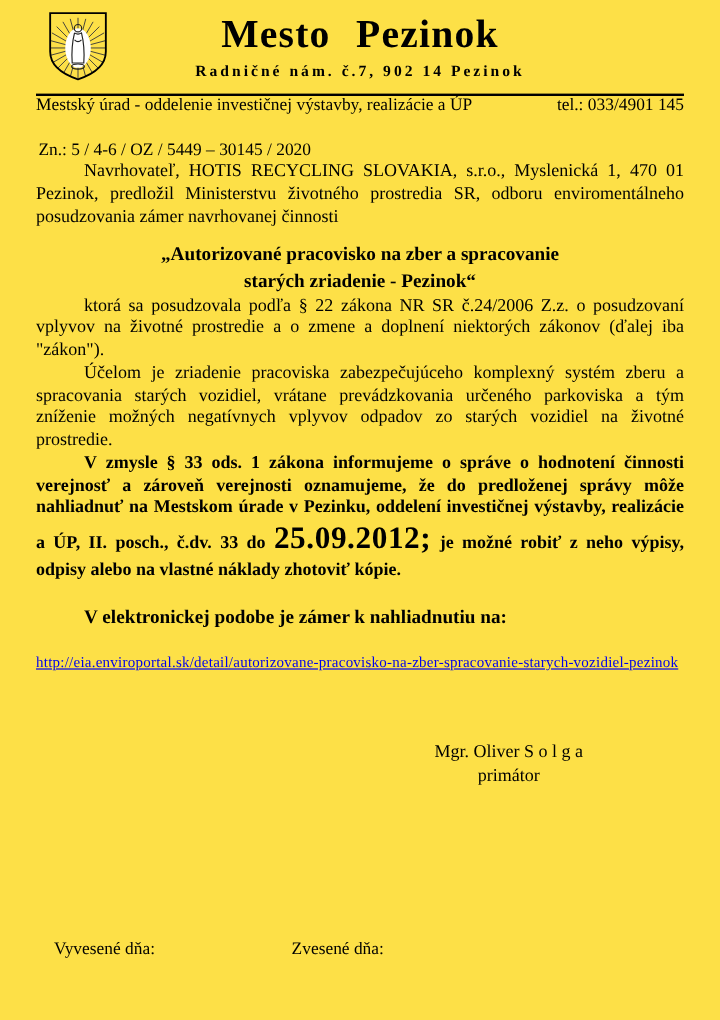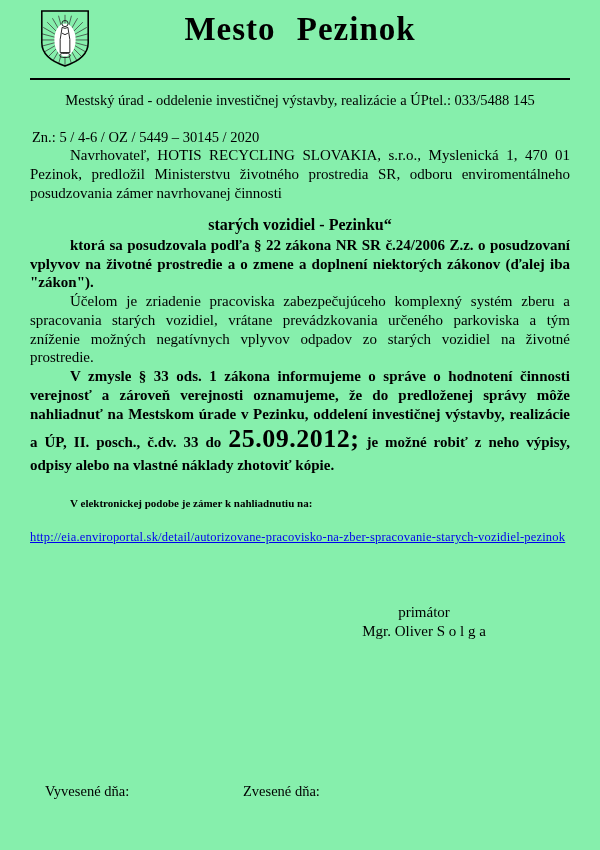--- a/index.html
+++ b/index.html
@@ -1,69 +1,69 @@
 <!DOCTYPE html>
 <html><head>
 <meta charset="utf-8">
 <style>
   html,body { margin:0; padding:0; background:#ffffff; }
   .page {
     position:relative;
     width:600px; height:850px;
-    background:#86efac; color:#000;
+    background:#fde047; color:#000;
     font-family:"Liberation Serif", serif;
     overflow:hidden;
     box-sizing:border-box;
   }
   .inner { padding:6px 30px 0 30px; }
 
   
   .doc-header { display:flex; align-items:flex-start; margin-top:2px; }
   .logo-wrap { width:58px; height:62px; margin-left:6px; flex:0 0 auto; }
   .header-text { flex:1; text-align:center; padding-right:64px; }
   .city-name {
     font-size:33px; font-weight:bold; letter-spacing:1px; word-spacing:12px;
     line-height:1.05; margin-top:4px;
   }
   .city-address {
     font-size:13px; font-weight:bold; letter-spacing:2.5px; margin-top:4px;
   }
   .header-rule { border:none; border-bottom:2px solid #000; margin:8px 0 0 0; }
 
   .office-row {
-    display:flex; justify-content:center;
-    font-size:14.5px; margin-top:12px;
+    display:flex; justify-content:space-between;
+    font-size:14.5px; 
   }
 
   .meta { margin-top:20px; font-size:14.5px; line-height:1.18; }
   .meta .ref { padding-left:2px; }
 
   .doc-title {
     text-align:center; font-weight:bold; font-size:22px;
     letter-spacing:2px; margin-top:36px;
   }
 
   p.body-par {
     font-size:15px; line-height:1.25; text-align:justify;
     text-indent:40px; margin:0;
   }
   .p1 { margin-top:26px; }
   .subject {
     text-align:center; font-weight:bold; font-size:16px; line-height:1.35;
     margin-top:12px;
   }
-  .p2 { margin-top:10px;font-weight:bold; }
+  .p2 { margin-top:10px; }
   .p3 { margin-top:14px; }
   .p4 { margin-top:10px; font-weight:bold; line-height:1.3; }
   .big-date {
     font-size:26px; font-weight:bold; 
     letter-spacing:0.5px;
   }
   .electronic-label {
-    font-weight:bold; font-size:11px; margin:22px 0 0 0; text-indent:40px;
+    font-weight:bold; font-size:16px; margin:22px 0 0 0; text-indent:40px;
   }
   .portal-link {
     display:block; font-size:12.5px; color:#0000EE;
     text-decoration:underline; margin-top:21px; cursor:pointer;
     letter-spacing:0.2px;
   }
 
   .signature {
     width:220px; margin:58px 36px 0 auto; text-align:center;
     font-size:15px; line-height:1.3;
@@ -119,52 +119,54 @@
             <circle class="fig" cx="30" cy="16" r="3.2"></circle>
             <path class="fig" d="M27,20 Q24,32 25,46 L35,46 Q36,32 33,20 Q30,22 27,20"></path>
             <path class="fig" d="M27,26 Q30,29 33,26"></path>
             <ellipse class="fig" cx="30" cy="49" rx="5.5" ry="2.2"></ellipse>
           </g>
           <path d="M6,3 L54,3 L54,36 Q54,52 30,60 Q6,52 6,36 Z" fill="none" stroke="#000" stroke-width="1.6"></path>
         </svg>
       </div>
       <div class="header-text">
         <div class="city-name">Mesto  Pezinok</div>
+        <div class="city-address">Radničné nám. č.7, 902 14 Pezinok</div>
       </div>
     </div>
     <hr class="header-rule">
 
     <div class="office-row">
       <span>Mestský úrad - oddelenie investičnej výstavby, realizácie  a ÚP</span>
-      <span>tel.:  033/5488 145</span>
+      <span>tel.:  033/4901 145</span>
     </div>
 
     <div class="meta">
       <div class="ref">Zn.: 5 / 4-6 / OZ / 5449 – 30145 / 2020</div>
     </div>
 
 
     <p class="body-par p1">Navrhovateľ, HOTIS RECYCLING SLOVAKIA, s.r.o., Myslenická 1, 470 01 Pezinok, predložil  Ministerstvu životného prostredia SR, odboru enviromentálneho posudzovania zámer navrhovanej činnosti</p>
 
     <div class="subject">
-      <div>starých vozidiel - Pezinku“</div>
+      <div>„Autorizované pracovisko na zber a spracovanie</div>
+      <div>starých zriadenie - Pezinok“</div>
     </div>
 
     <p class="body-par p2">ktorá sa posudzovala podľa § 22 zákona NR SR č.24/2006 Z.z.  o posudzovaní vplyvov na životné prostredie a o zmene a doplnení niektorých zákonov (ďalej iba "zákon").</p>
 
     <p class="body-par p3">Účelom je zriadenie pracoviska zabezpečujúceho komplexný systém zberu a spracovania starých vozidiel, vrátane prevádzkovania určeného parkoviska a tým zníženie možných negatívnych vplyvov odpadov zo starých vozidiel na životné prostredie.</p>
 
     <p class="body-par p4"><span>V zmysle § 33 ods. 1 zákona informujeme o správe o hodnotení činnosti verejnosť a zároveň verejnosti oznamujeme, že do predloženej správy môže nahliadnuť na Mestskom úrade v Pezinku, oddelení investičnej výstavby, realizácie a ÚP, II. posch., č.dv. 33 do   </span><span class="big-date">25.09.2012;</span><span> je možné robiť z neho výpisy, odpisy  alebo na vlastné náklady zhotoviť kópie.</span></p>
 
     <p class="electronic-label">V elektronickej podobe je zámer k nahliadnutiu na:</p>
     <a class="portal-link">http://eia.enviroportal.sk/detail/autorizovane-pracovisko-na-zber-spracovanie-starych-vozidiel-pezinok</a>
 
     <div class="signature">
+      <div>Mgr. Oliver S o l g a</div>
       <div>primátor</div>
-      <div>Mgr. Oliver S o l g a</div>
     </div>
 
   </div>
 
   <div class="footer-row">
     <span class="posted">Vyvesené  dňa:</span>
     <span class="removed">Zvesené  dňa:</span>
   </div>
 </div>
 

